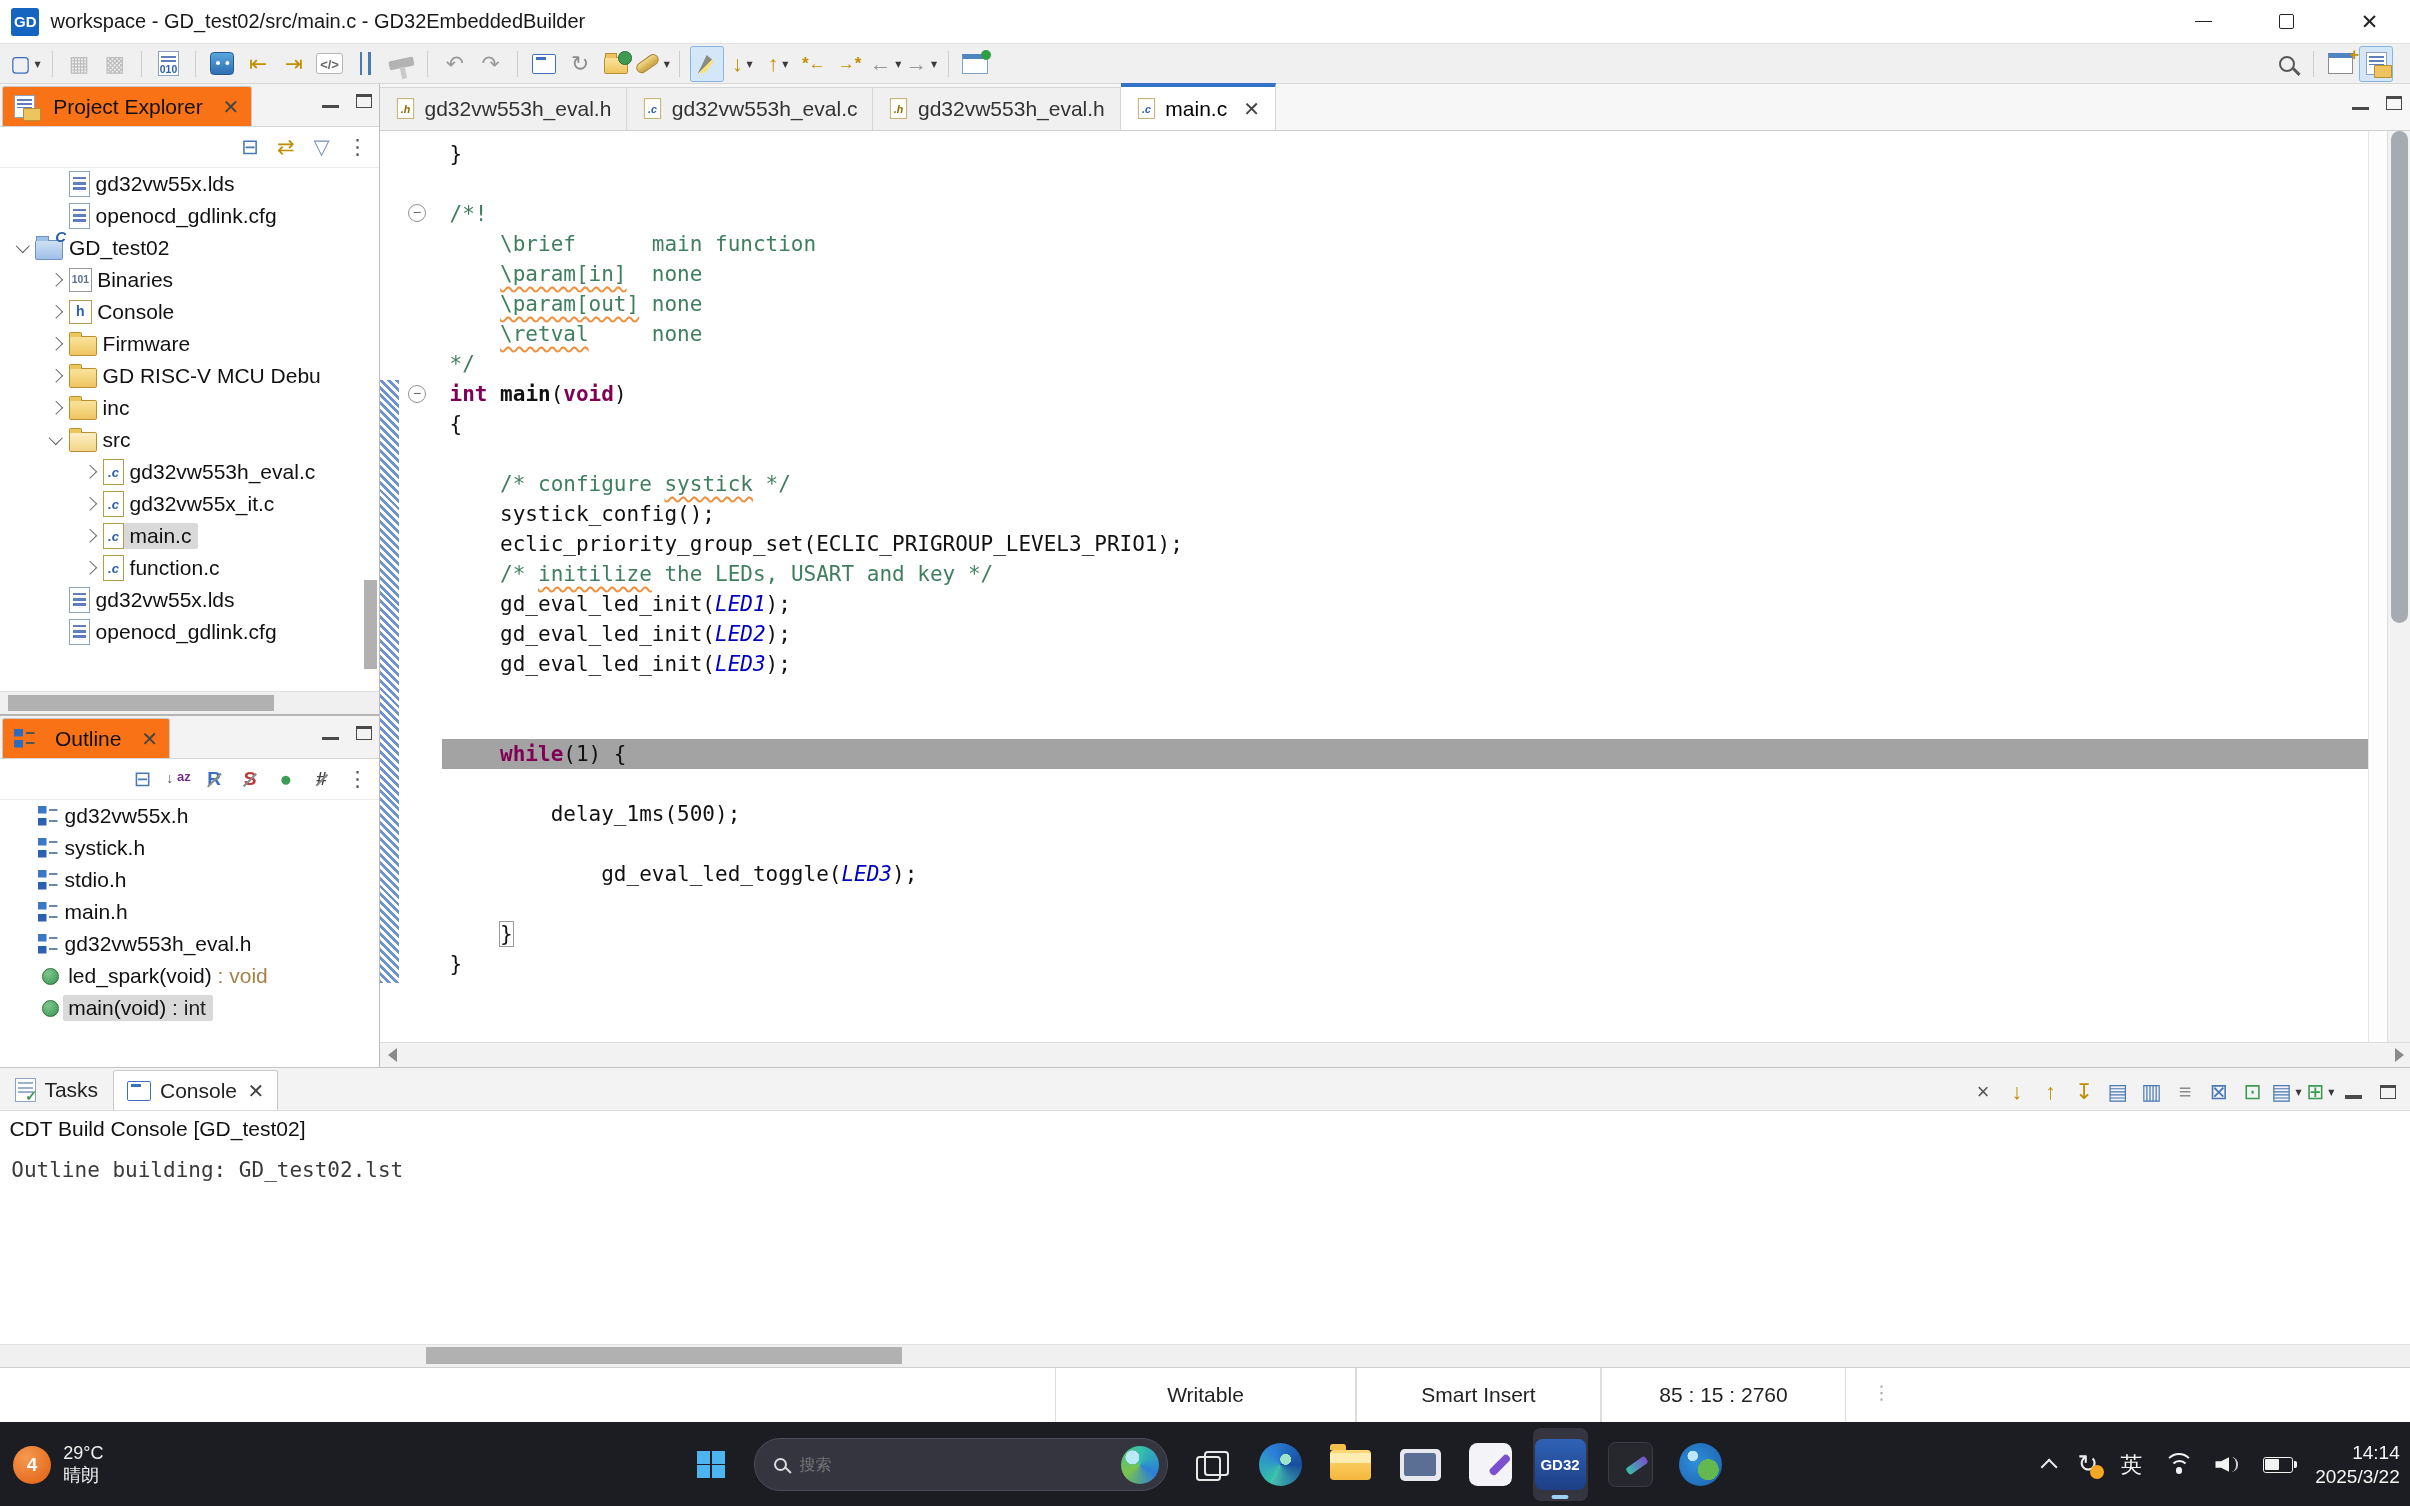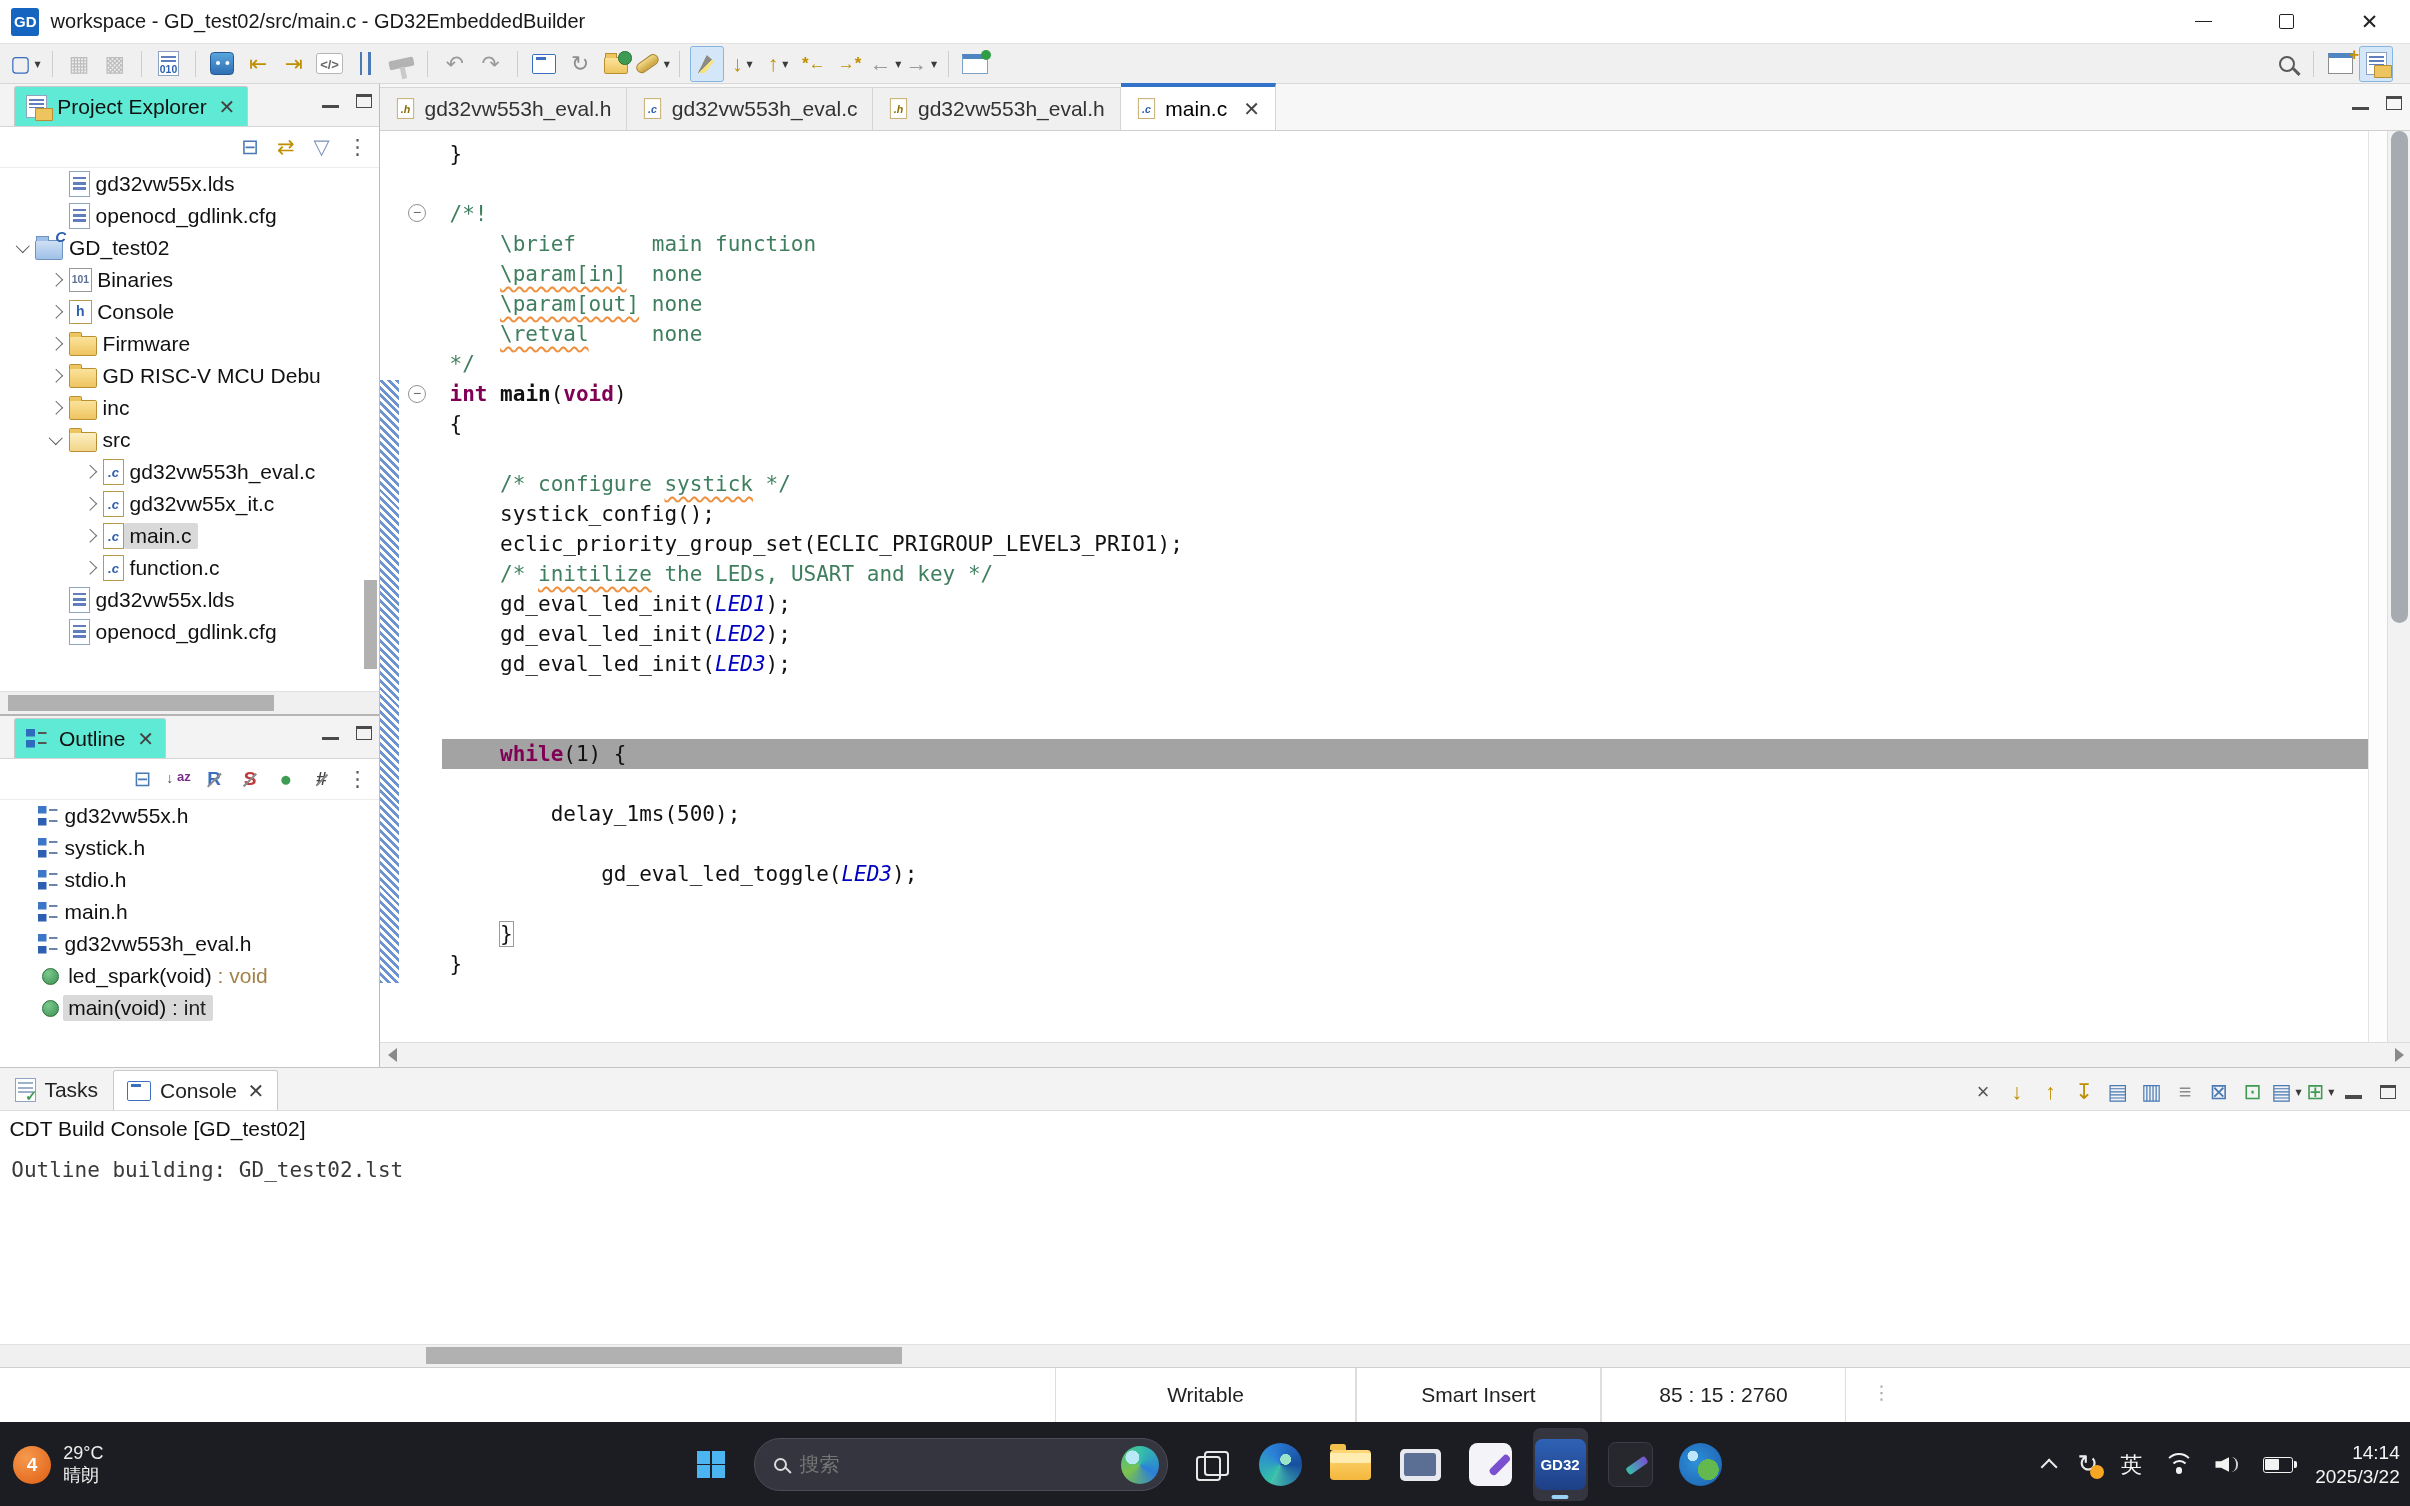--- a/index.html
+++ b/index.html
@@ -82,22 +82,22 @@
   .ci-minico{width:17px;height:3.8px;background:#4a4a4a;margin-top:11.3px}
   .ci-maxico{width:16px;height:14px;border:1.9px solid #4a4a4a;border-top-width:3.8px}
 
   
   .main{flex:1;display:flex;min-height:0}
   .left{width:380px;flex:none;display:flex;flex-direction:column;border-right:1.9px solid #bdbdbd;background:#fff}
   .panel{display:flex;flex-direction:column;background:#fff;min-height:0}
   .panel.pe{height:632px;flex:none;border-bottom:2.8px solid #b5b5b5}
   .panel.outlinep{flex:1}
   .phead{height:43px;background:#f3f3f3;display:flex;align-items:flex-end;position:relative;border-bottom:0.9px solid #d5d5d5;flex:none}
-  .ptab{height:40px;background:#5eead4;border:0.9px solid #c9c9c9;border-bottom:none;border-radius:2.8px 2.8px 0 0;
-        display:flex;align-items:center;gap:10px;padding:0 11.3px;font-size:21px;margin-left:14px}
+  .ptab{height:40px;background:#f97316;border:0.9px solid #c9c9c9;border-bottom:none;border-radius:2.8px 2.8px 0 0;
+        display:flex;align-items:center;gap:18px;padding:0 11.3px;font-size:21px;margin-left:2px}
   .pclose{color:#444;font-size:20px;margin-left:1.9px}
   .pminmax{position:absolute;right:7.5px;top:9.4px;display:flex;gap:17px;align-items:center}
   .ptools{height:41px;background:#fff;display:flex;align-items:center;justify-content:flex-end;gap:3.8px;padding-right:5.6px;border-bottom:0.9px solid #ececec;flex:none}
   .vtb{min-width:32px;height:32px;display:flex;align-items:center;justify-content:center;font-size:21px}
 
   .tree{flex:1;overflow:hidden;position:relative;font-size:21px}
   .trow{height:32px;display:flex;align-items:center;white-space:nowrap}
   .exp{width:26px;height:32px;display:flex;align-items:center;justify-content:center;flex:none}
   .exp.c::before{content:'';width:8.5px;height:8.5px;border-right:1.9px solid #6f6f6f;border-bottom:1.9px solid #6f6f6f;transform:rotate(-45deg)}
   .exp.o::before{content:'';width:8.5px;height:8.5px;border-right:1.9px solid #555;border-bottom:1.9px solid #555;transform:rotate(45deg);margin-top:-3.8px}
@@ -194,21 +194,21 @@
   .wbadge{width:38px;height:38px;border-radius:50%;background:radial-gradient(circle at 35% 30%,#f59a4e,#e05d12);
           display:flex;align-items:center;justify-content:center;font-size:19px;font-weight:bold;color:#fff}
   .wtxt{display:flex;flex-direction:column;font-size:18px;line-height:21.7px;color:#eee}
   .tcenter{margin:0 auto;display:flex;align-items:center;gap:15px}
   .tstart{width:55px;height:55px;display:flex;align-items:center;justify-content:center;border-radius:7.5px}
   .winlogo{width:28px;height:28px;display:grid;grid-template-columns:13px 13px;grid-template-rows:13px 13px;gap:1.9px}
   .winlogo span{background:#4cb4f0}
   .spill{width:414px;height:53px;border-radius:26px;background:#34353e;border:0.9px solid #4b4c56;display:flex;align-items:center;padding:0 7.5px 0 19px;gap:13px}
   .smag{width:13px;height:13px;border:2.4px solid #dcdcdc;border-radius:50%;position:relative;flex:none}
   .smag::after{content:'';position:absolute;width:7.5px;height:2.4px;background:#dcdcdc;transform:rotate(45deg);right:-6.6px;bottom:-1.9px}
-  .spill input{background:transparent;border:none;outline:none;color:#d946ef;font-size:20px;flex:1;font-family:"Liberation Sans",sans-serif}
+  .spill input{background:transparent;border:none;outline:none;color:#d946ef;font-size:16px;flex:1;font-family:"Liberation Sans",sans-serif}
   .sball{width:38px;height:38px;border-radius:50%;flex:none;
          background:radial-gradient(circle at 30% 30%,#b9e8f7 0 18%,transparent 19%),conic-gradient(#35c1a8,#2b7fd9,#7cc24d,#35c1a8)}
   .ai{width:55px;height:73px;border-radius:7.5px;display:flex;align-items:center;justify-content:center;position:relative}
   .ai.active{background:#34353e}
   .ai.active::after{content:'';position:absolute;bottom:1.9px;left:50%;transform:translateX(-50%);width:17px;height:3.8px;border-radius:1.9px;background:#9ad1f5}
   .tv{width:28px;height:28px;position:relative}
   .tv::before,.tv::after{content:'';position:absolute;width:21px;height:21px;border:2.4px solid #e8e8e8;border-radius:3.8px;background:#1c1d22}
   .tv::before{left:0;top:5.6px}.tv::after{left:7.5px;top:0;background:transparent}
   .eg{width:43px;height:43px;border-radius:50%;background:radial-gradient(circle at 62% 38%,#9be3c8 0 14%,transparent 15%),conic-gradient(from 210deg,#35c1a8,#2b7fd9,#174f9e,#46c3ae)}
   .fex{width:41px;height:30px;background:linear-gradient(#ffd978,#f3b73c);border-radius:3.8px;position:relative}

